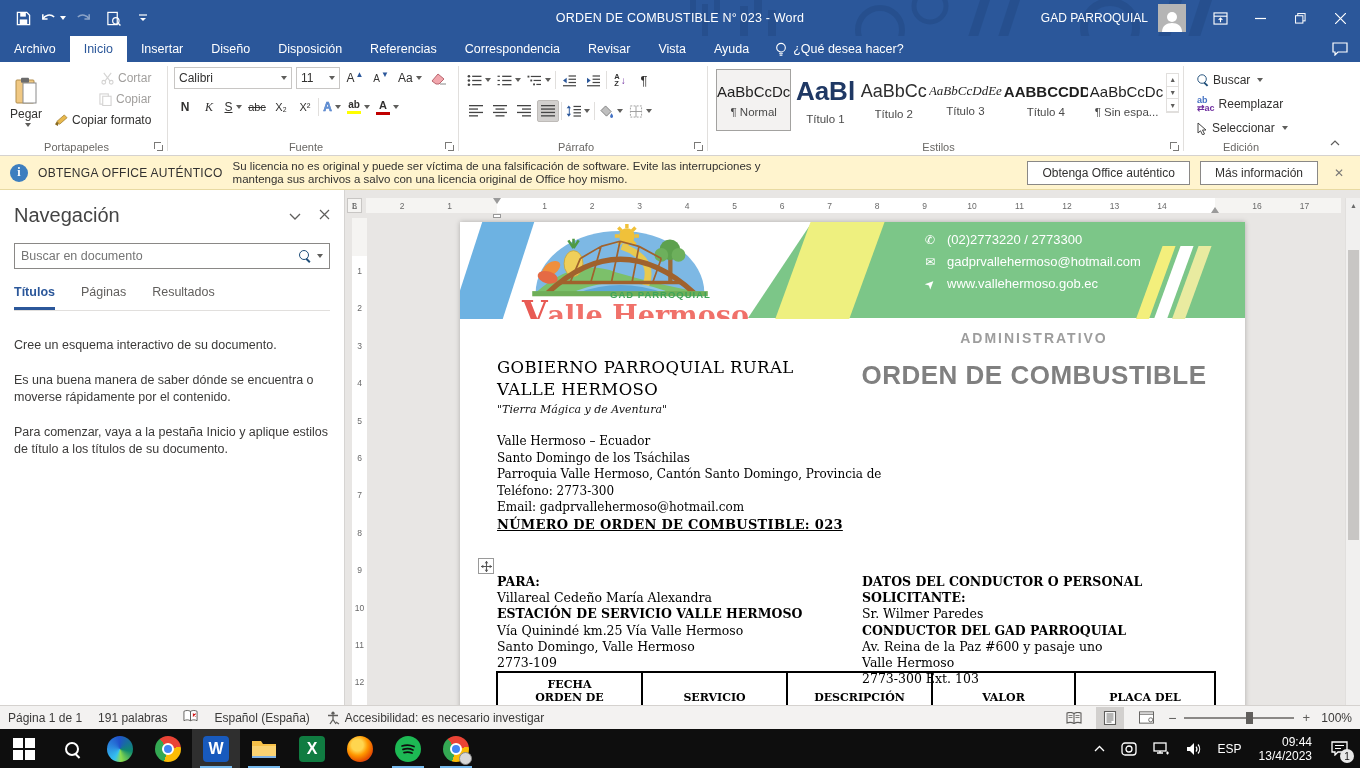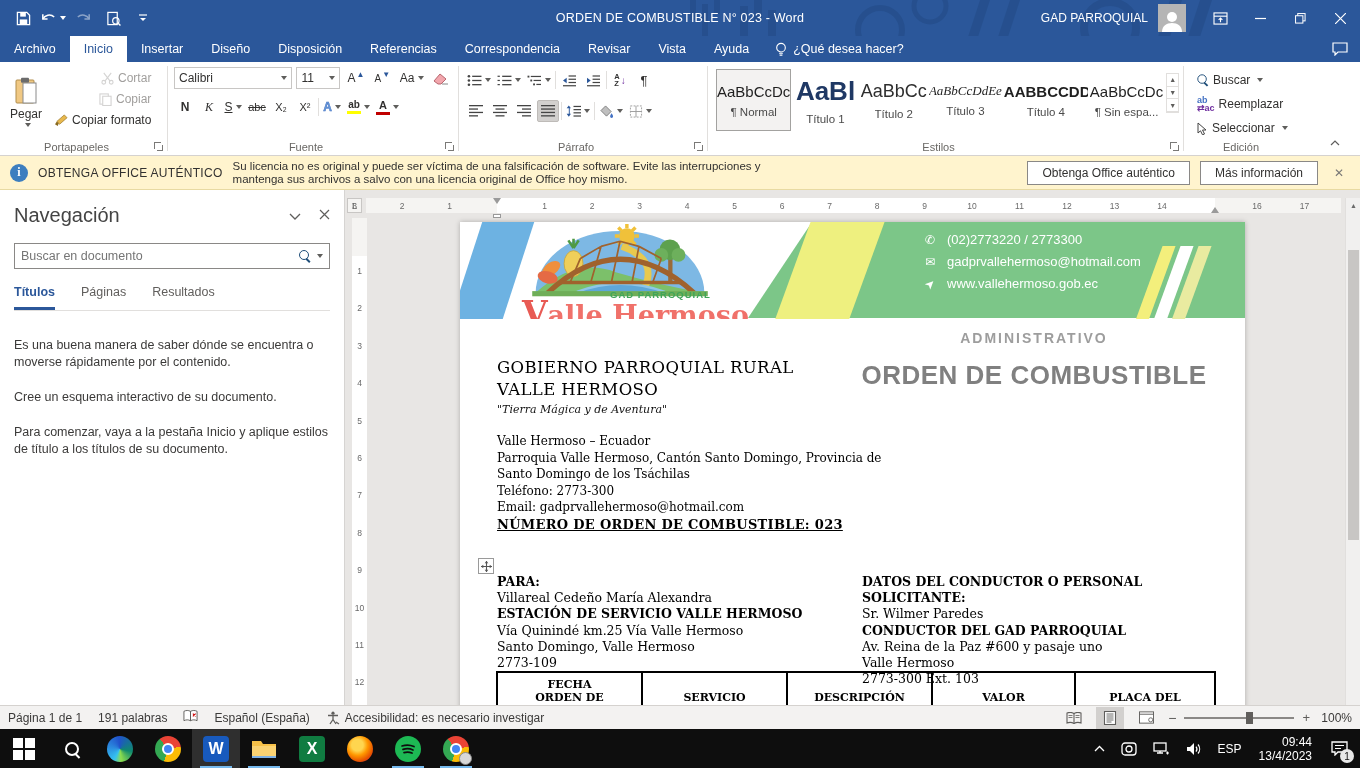--- a/index.html
+++ b/index.html
@@ -314,21 +314,21 @@
             <span>Copiar formato</span>
           </div>
         </div>
       </div>
       <div class="rgroup-label">Portapapeles</div>
       <div class="launcher"></div>
     </div>
     <div class="vdiv"></div>
 
     <div class="rgroup" style="width:290px">
-      <div style="display:flex; align-items:center; gap:4px; padding:2px 4px;justify-content:space-between;">
+      <div style="display:flex; align-items:center; gap:4px; padding:2px 4px;">
         <div class="combo" style="width:118px">
           <span style="flex:1">Calibri</span>
           <span class="dd"></span>
         </div>
         <div class="combo" style="width:44px">
           <span style="flex:1">11</span>
           <span class="dd"></span>
         </div>
         <div class="iconbtn">
             <span>A</span>
@@ -651,22 +651,22 @@
         <input type="text" placeholder="Buscar en documento" style="">
         <span class="mag"></span>
         <span class="dd" style="margin-left:6px"></span>
       </div>
       <div class="nav-tabs">
         <div class="nav-tab active">Títulos</div>
         <div class="nav-tab">Páginas</div>
         <div class="nav-tab">Resultados</div>
       </div>
       <div class="nav-body">
+        <p>Cree un esquema interactivo de su documento.</p>
         <p>Es una buena manera de saber dónde se encuentra o moverse rápidamente por el contenido.</p>
-        <p>Cree un esquema interactivo de su documento.</p>
         <p>Para comenzar, vaya a la pestaña Inicio y aplique estilos de título a los títulos de su documento.</p>
       </div>
     </div>
 
     <div class="docarea">
 
       <div class="tabselector">L</div>
       <div class="hruler">
         <div class="zone" style="left:0;width:131px"></div>
         <div class="zone white" style="left:131px;width:718px"></div>
@@ -784,22 +784,22 @@
         </div>
 
         <div class="org-block docfont">
           <div class="org1">GOBIERNO PARROQUIAL RURAL</div>
           <div class="org2">VALLE HERMOSO</div>
           <div class="slogan">"Tierra  Mágica y de Aventura"</div>
         </div>
 
         <div class="address docfont">
           <div>Valle Hermoso – Ecuador</div>
+          <div>Santo Domingo de los Tsáchilas</div>
           <div>Parroquia Valle Hermoso, Cantón Santo Domingo, Provincia de</div>
-          <div>Santo Domingo de los Tsáchilas</div>
           <div>Teléfono: 2773-300</div>
           <div>Email: gadprvallehermoso@hotmail.com</div>
         </div>
 
         <div class="order-num docfont">NÚMERO DE ORDEN DE COMBUSTIBLE:  023</div>
 
         <div class="move-handle">
           <svg width="11" height="11" viewBox="0 0 12 12">
               <g stroke="#555" stroke-width="1.2">
                 <path d="M6 0v12M0 6h12"></path>

